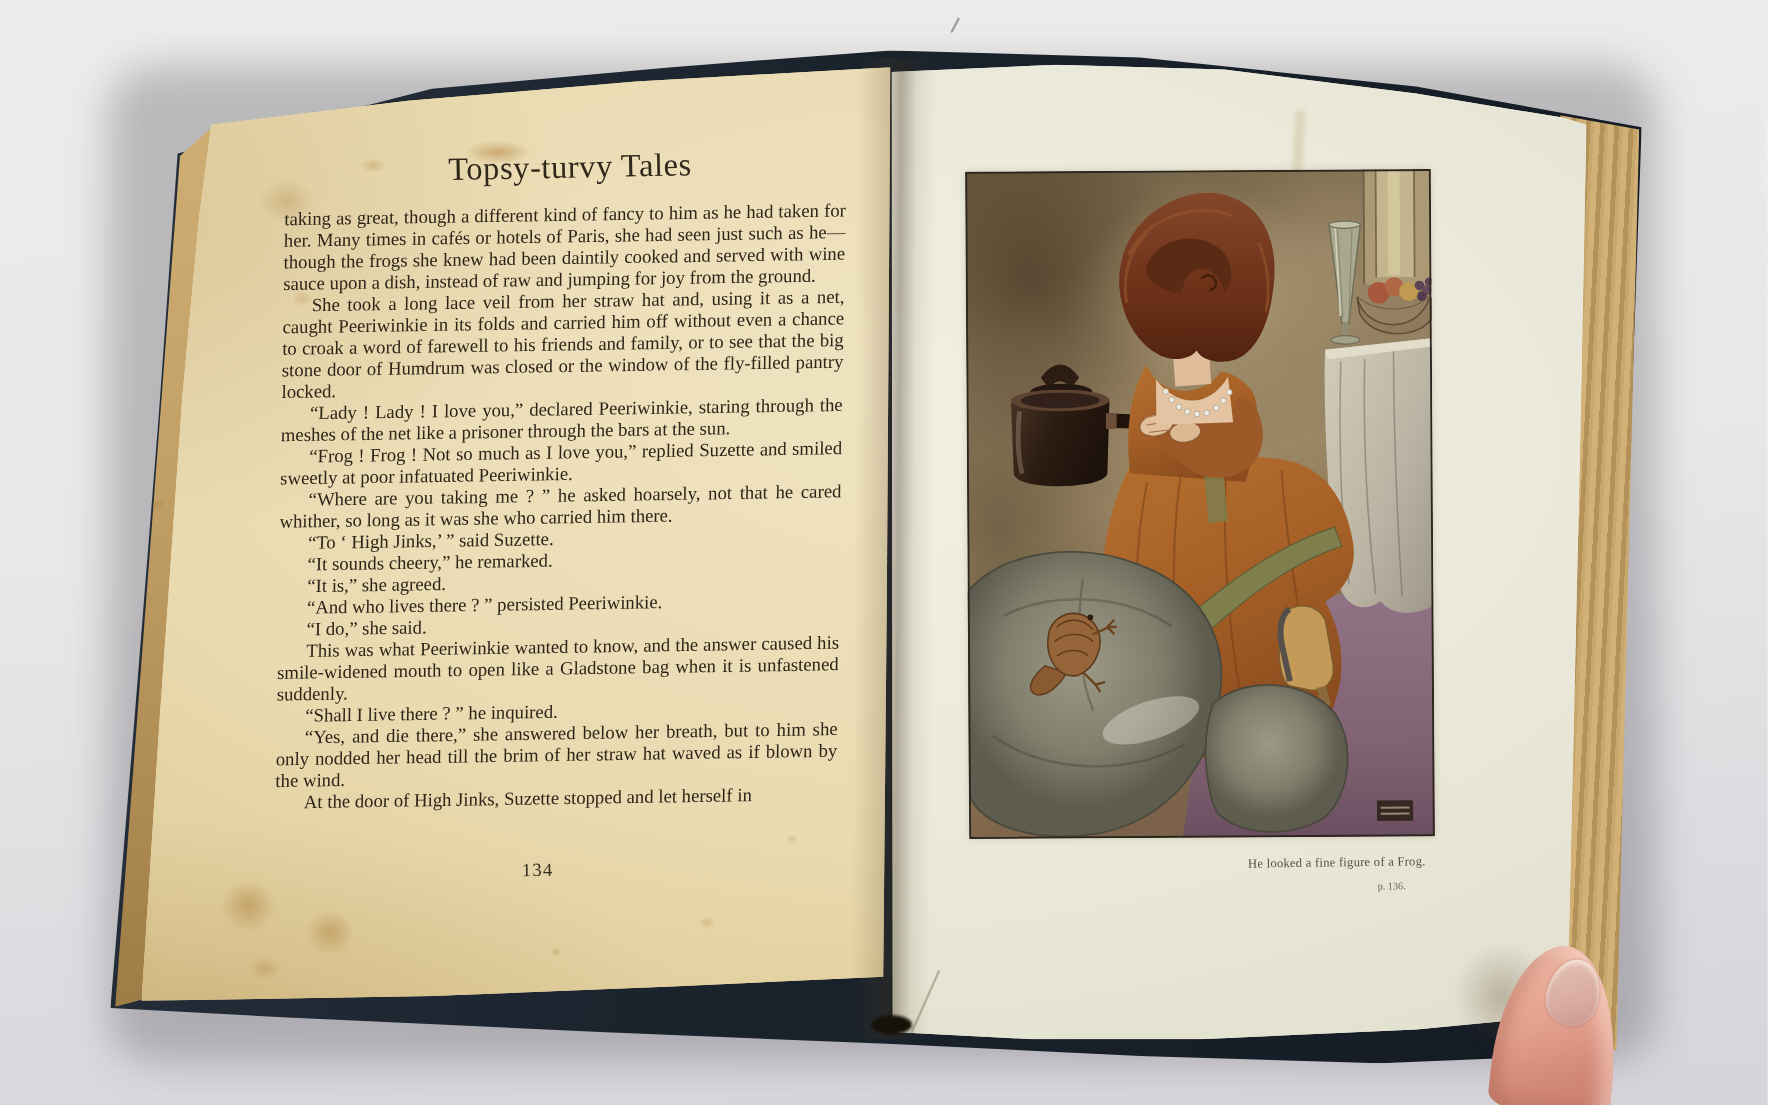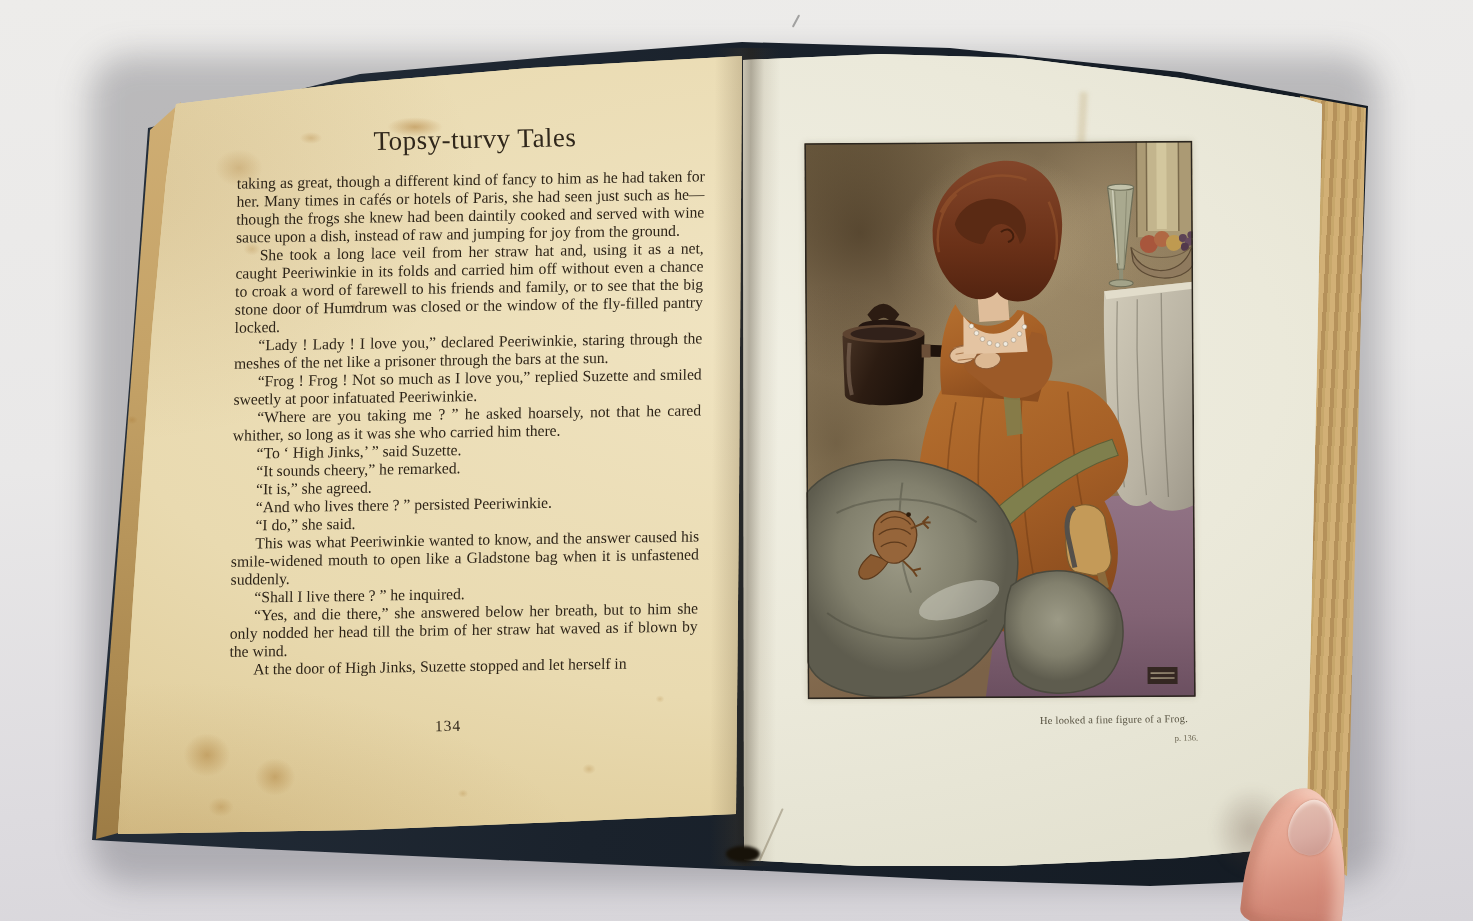--- a/index.html
+++ b/index.html
@@ -106,21 +106,21 @@
     position:absolute;left:806px;top:142px;width:388px;height:556px;
     transform:rotate(-.35deg);
     box-shadow:0 0 6px rgba(120,110,80,.25);
   }
   .plate svg{display:block;}
   .plate-caption{
     position:absolute;left:1026px;top:714px;width:176px;text-align:center;
     font-size:10.5px;color:#55503f;letter-spacing:.2px;transform:rotate(-.8deg);
   }
   .plate-pageref{
-    position:absolute;left:1148px;top:733px;width:50px;text-align:right;
+    position:absolute;left:1148px;top:733px;width:50px;text-align:left;
     font-size:8.5px;color:#6a6450;transform:rotate(-.8deg);
   }
   
   .finger-shadow{
     position:absolute;left:1212px;top:786px;width:80px;height:90px;border-radius:50%;
     background:radial-gradient(closest-side,rgba(90,65,50,.30),rgba(90,65,50,0));
     filter:blur(4px);
   }
   .finger{
     position:absolute;left:1246px;top:788px;width:102px;height:140px;

